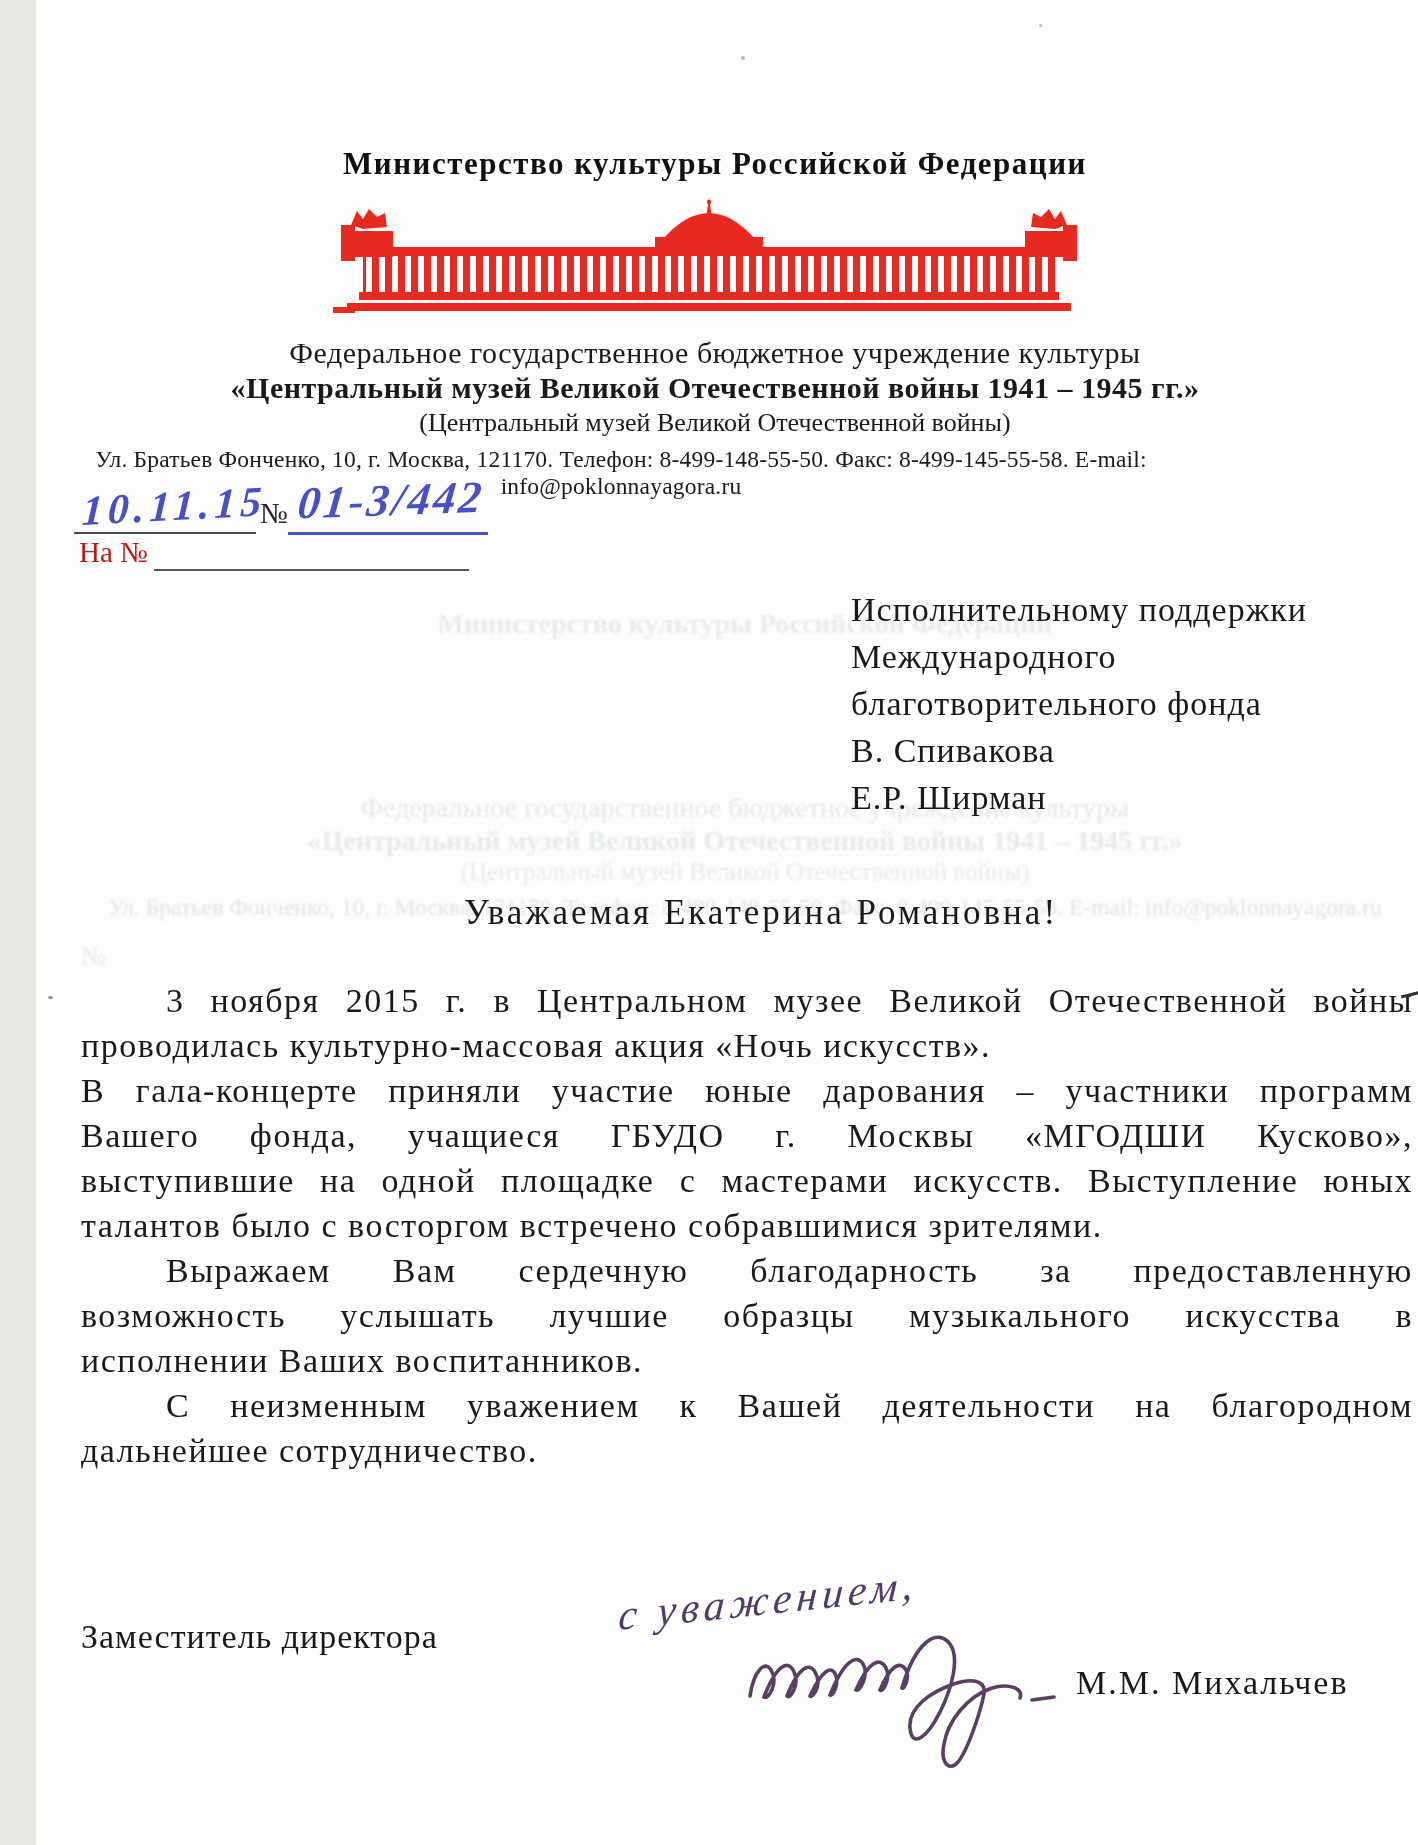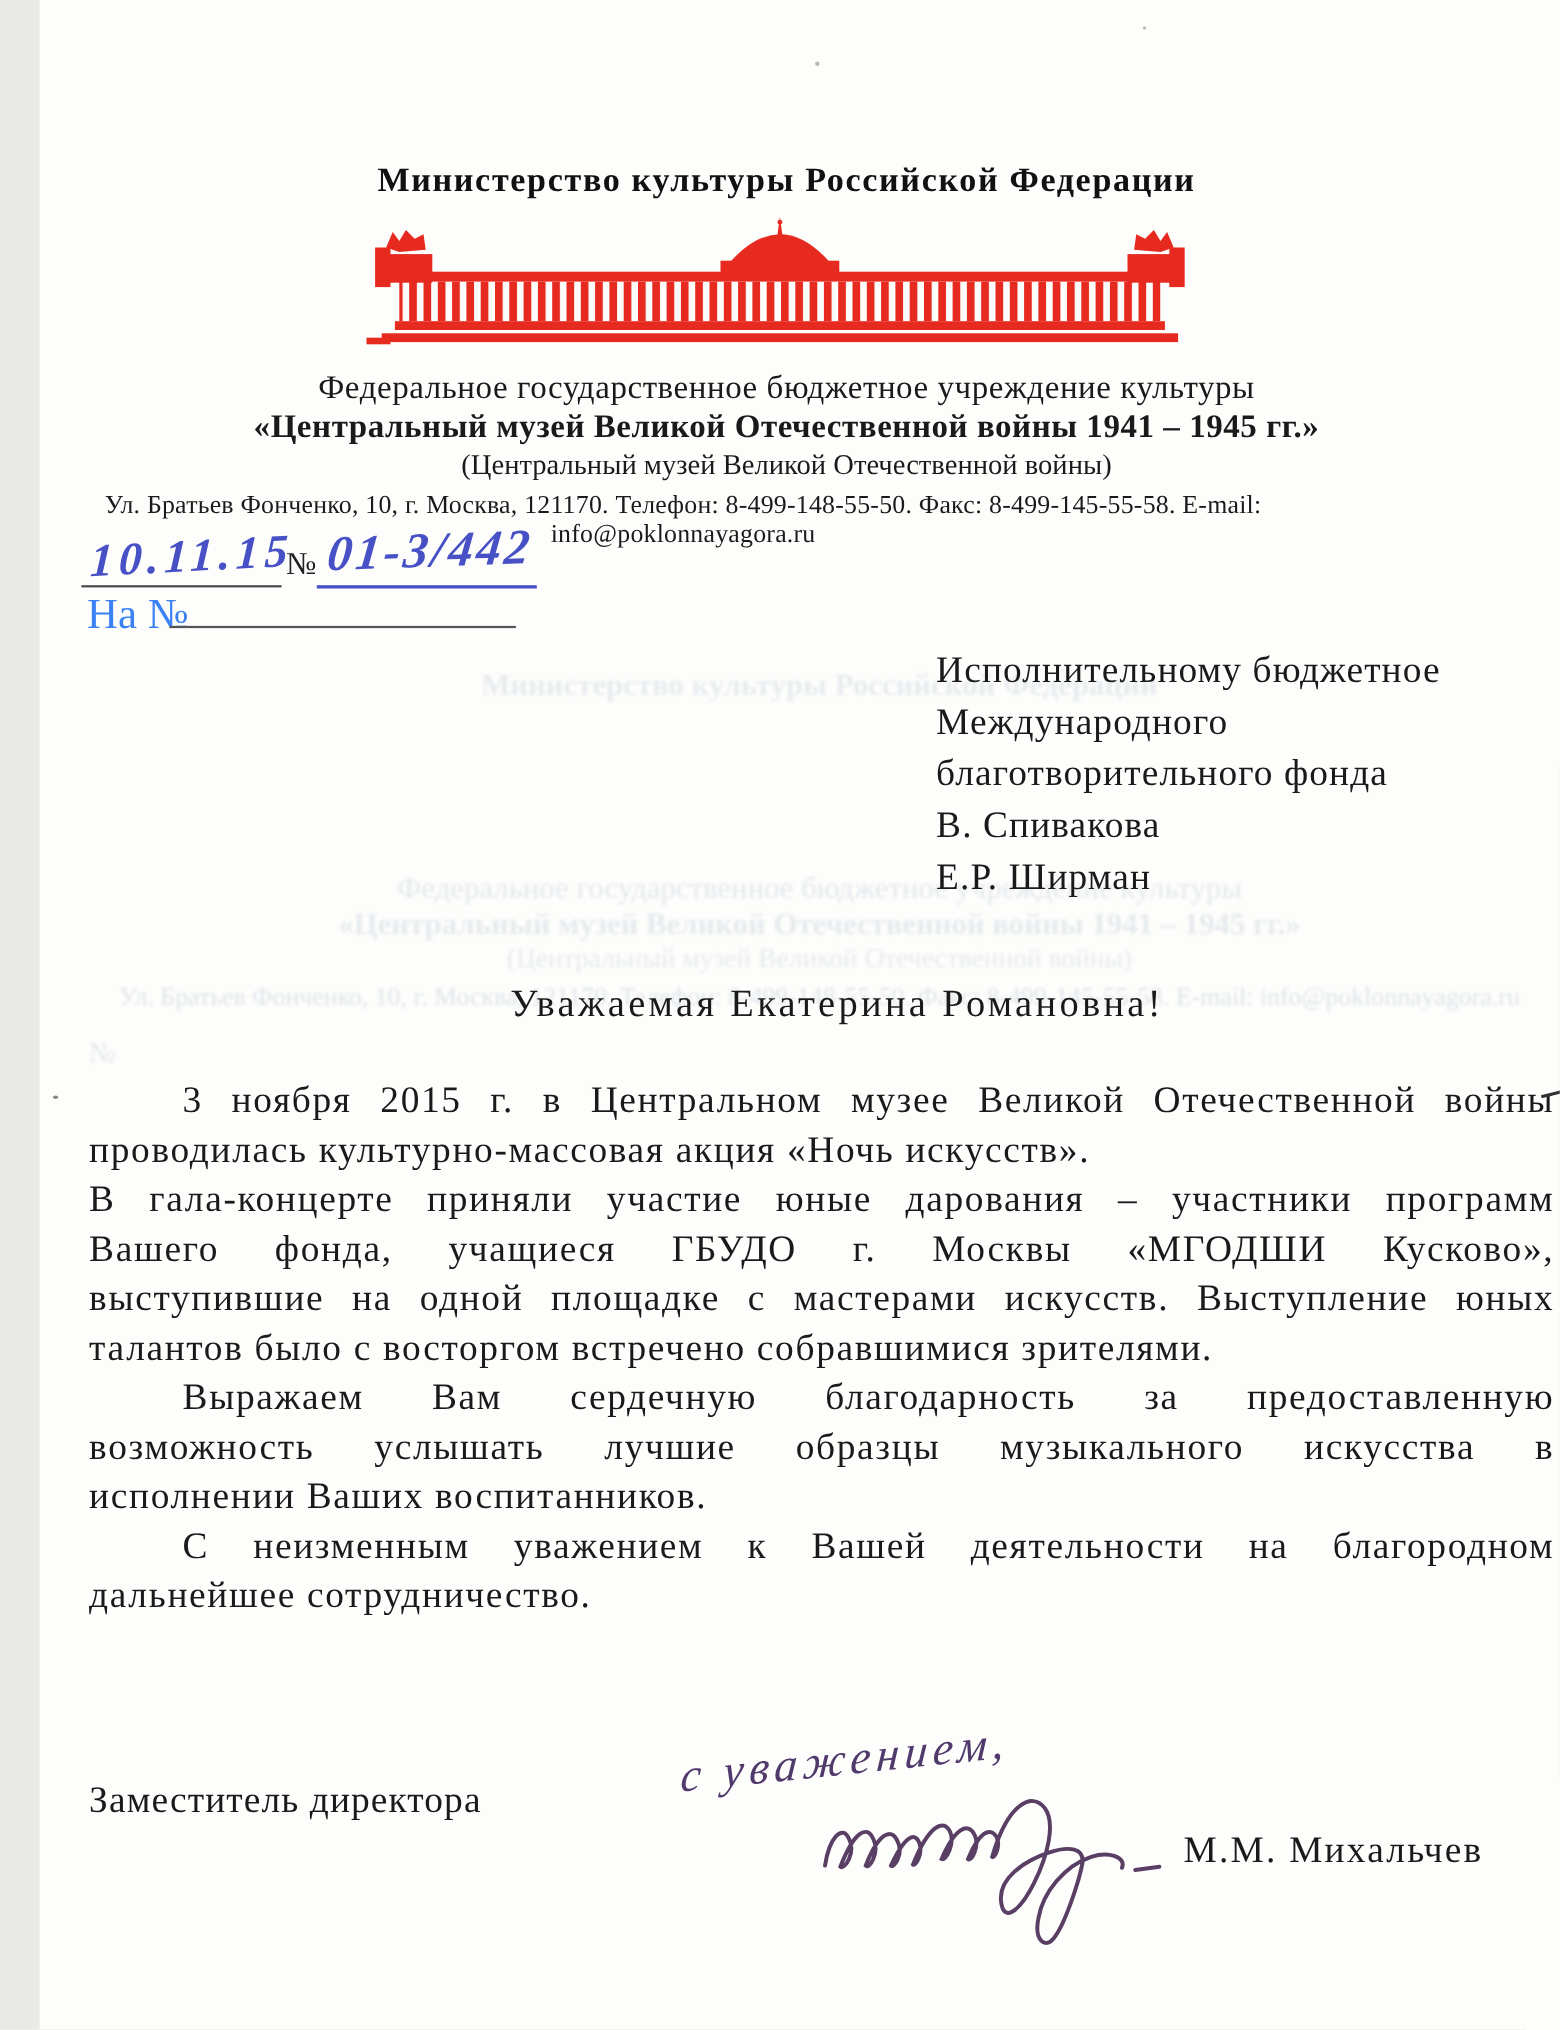--- a/index.html
+++ b/index.html
@@ -23,21 +23,21 @@
   
   .hw{font-style:italic;color:#4751c5;}
   .hw-date{position:absolute;left:46px;top:482px;font-size:42px;font-weight:600;
     letter-spacing:5px;transform:rotate(-3deg) skewX(-6deg);}
   .no-sign{position:absolute;left:224px;top:497px;font-size:29px;color:#222;}
   .hw-num{position:absolute;left:262px;top:474px;font-size:45px;font-weight:600;
     letter-spacing:3px;transform:rotate(-2deg) skewX(-8deg);}
   .uline{position:absolute;height:2px;background:#4a4a4a;}
   .u-date{left:38px;top:532px;width:182px;}
   .u-num{left:252px;top:532px;width:200px;background:#4751c5;height:2.5px;}
-  .reply-label{position:absolute;left:43px;top:536px;font-size:39px;color:#3b82f6;}
+  .reply-label{position:absolute;left:43px;top:536px;font-size:29px;color:#b91c1c;}
   .u-reply{left:118px;top:569px;width:315px;background:#555;}
   
   .ghost{position:absolute;left:0;width:1418px;text-align:center;color:#7c96b4;
     filter:blur(1.3px);pointer-events:none;}
   .g1{top:608px;font-size:28px;font-weight:bold;opacity:.17;}
   .g2{top:792px;font-size:28px;opacity:.20;}
   .g3{top:825px;font-size:28px;font-weight:bold;opacity:.18;}
   .g4{top:858px;font-size:25px;opacity:.18;}
   .g5{top:894px;font-size:23.5px;opacity:.24;}
   .g6{top:942px;width:60px;left:45px;text-align:left;font-size:26px;opacity:.20;}
@@ -119,21 +119,21 @@
   <div class="uline u-reply"></div>
 
   <div class="ghost g1">Министерство культуры Российской Федерации</div>
   <div class="ghost g2">Федеральное государственное бюджетное учреждение культуры</div>
   <div class="ghost g3">«Центральный музей Великой Отечественной войны 1941 – 1945 гг.»</div>
   <div class="ghost g4">(Центральный музей Великой Отечественной войны)</div>
   <div class="ghost g5">Ул. Братьев Фонченко, 10, г. Москва, 121170. Телефон: 8-499-148-55-50. Факс: 8-499-145-55-58. E-mail: info@poklonnayagora.ru</div>
   <div class="ghost g6">№</div>
 
   <div class="addressee">
-    <div>Исполнительному бюджетное</div>
+    <div>Исполнительному поддержки</div>
     <div>Международного</div>
     <div>благотворительного фонда</div>
     <div>В. Спивакова</div>
     <div>Е.Р. Ширман</div>
   </div>
 
   <div class="salutation">Уважаемая Екатерина Романовна!</div>
 
   <div class="body-text">
     <div class="line just indent">3 ноября 2015 г. в Центральном музее Великой Отечественной войны</div>

